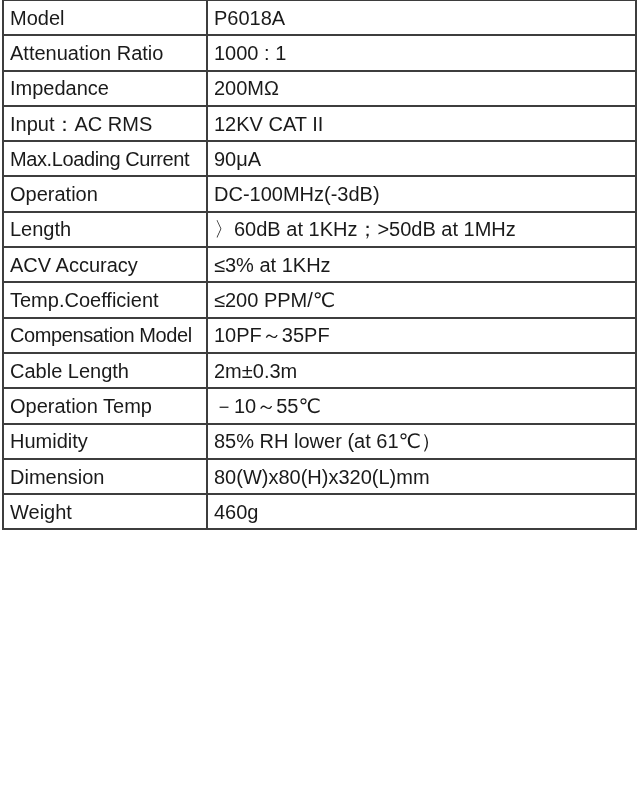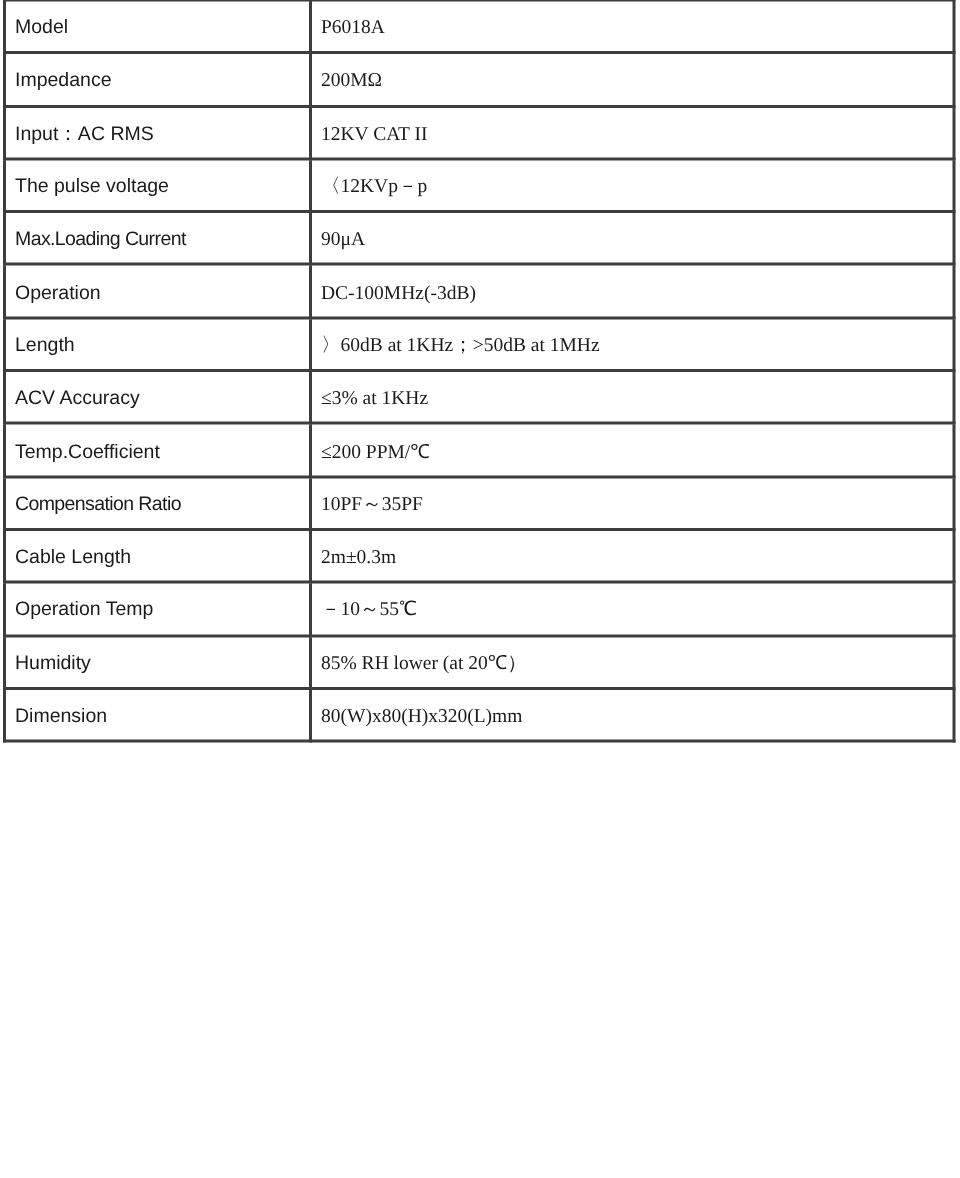--- a/index.html
+++ b/index.html
@@ -9,50 +9,50 @@
       width: 635px;
       border-collapse: collapse;
       table-layout: fixed;
       font-family: "Liberation Sans", "DejaVu Sans", sans-serif;
       color: #1a1a1a;
     }
     .spec-table td {
       border: 2px solid #3d3d3d;
       height: 33.3px;
       padding: 0 0 0 6px;
-      font-size: 13px;
+      font-size: 20px;
       white-space: nowrap;
       overflow: hidden;
       vertical-align: middle;
       line-height: 1;
     }
     .spec-table td.param { width: 196px; }
-    .spec-table td.value { padding-left: 6px; font-family: Liberation Serif, serif; }
+    .spec-table td.value { padding-left: 6px; }
     .narrow { letter-spacing: -0.4px; font-size: 17px; }
   </style>
 </head>
 <body>
 
 <table class="spec-table">
   <tbody>
     <tr>
       <td class="param">Model</td>
       <td class="value">P6018A</td>
     </tr>
     <tr>
+      <td class="param">Attenuation Ratio</td>
+      <td class="value">1000 : 1</td>
+    </tr>
+    <tr>
       <td class="param">Impedance</td>
       <td class="value">200MΩ</td>
     </tr>
     <tr>
       <td class="param">Input：AC RMS</td>
       <td class="value">12KV CAT II</td>
-    </tr>
-    <tr>
-      <td class="param">The pulse voltage</td>
-      <td class="value">〈12KVp－p</td>
     </tr>
     <tr>
       <td class="param narrow">Max.Loading Current</td>
       <td class="value">90μA</td>
     </tr>
     <tr>
       <td class="param">Operation</td>
       <td class="value">DC-100MHz(-3dB)</td>
     </tr>
     <tr>
@@ -61,33 +61,37 @@
     </tr>
     <tr>
       <td class="param">ACV Accuracy</td>
       <td class="value">≤3% at 1KHz</td>
     </tr>
     <tr>
       <td class="param">Temp.Coefficient</td>
       <td class="value">≤200 PPM/℃</td>
     </tr>
     <tr>
-      <td class="param narrow">Compensation Ratio</td>
+      <td class="param narrow">Compensation Model</td>
       <td class="value">10PF～35PF</td>
     </tr>
     <tr>
       <td class="param">Cable Length</td>
       <td class="value">2m±0.3m</td>
     </tr>
     <tr>
       <td class="param">Operation Temp</td>
       <td class="value">－10～55℃</td>
     </tr>
     <tr>
       <td class="param">Humidity</td>
-      <td class="value">85% RH lower (at 20℃）</td>
+      <td class="value">85% RH lower (at 61℃）</td>
     </tr>
     <tr>
       <td class="param">Dimension</td>
       <td class="value">80(W)x80(H)x320(L)mm</td>
     </tr>
+    <tr>
+      <td class="param">Weight</td>
+      <td class="value">460g</td>
+    </tr>
   </tbody>
 </table>
 
 </body></html>

